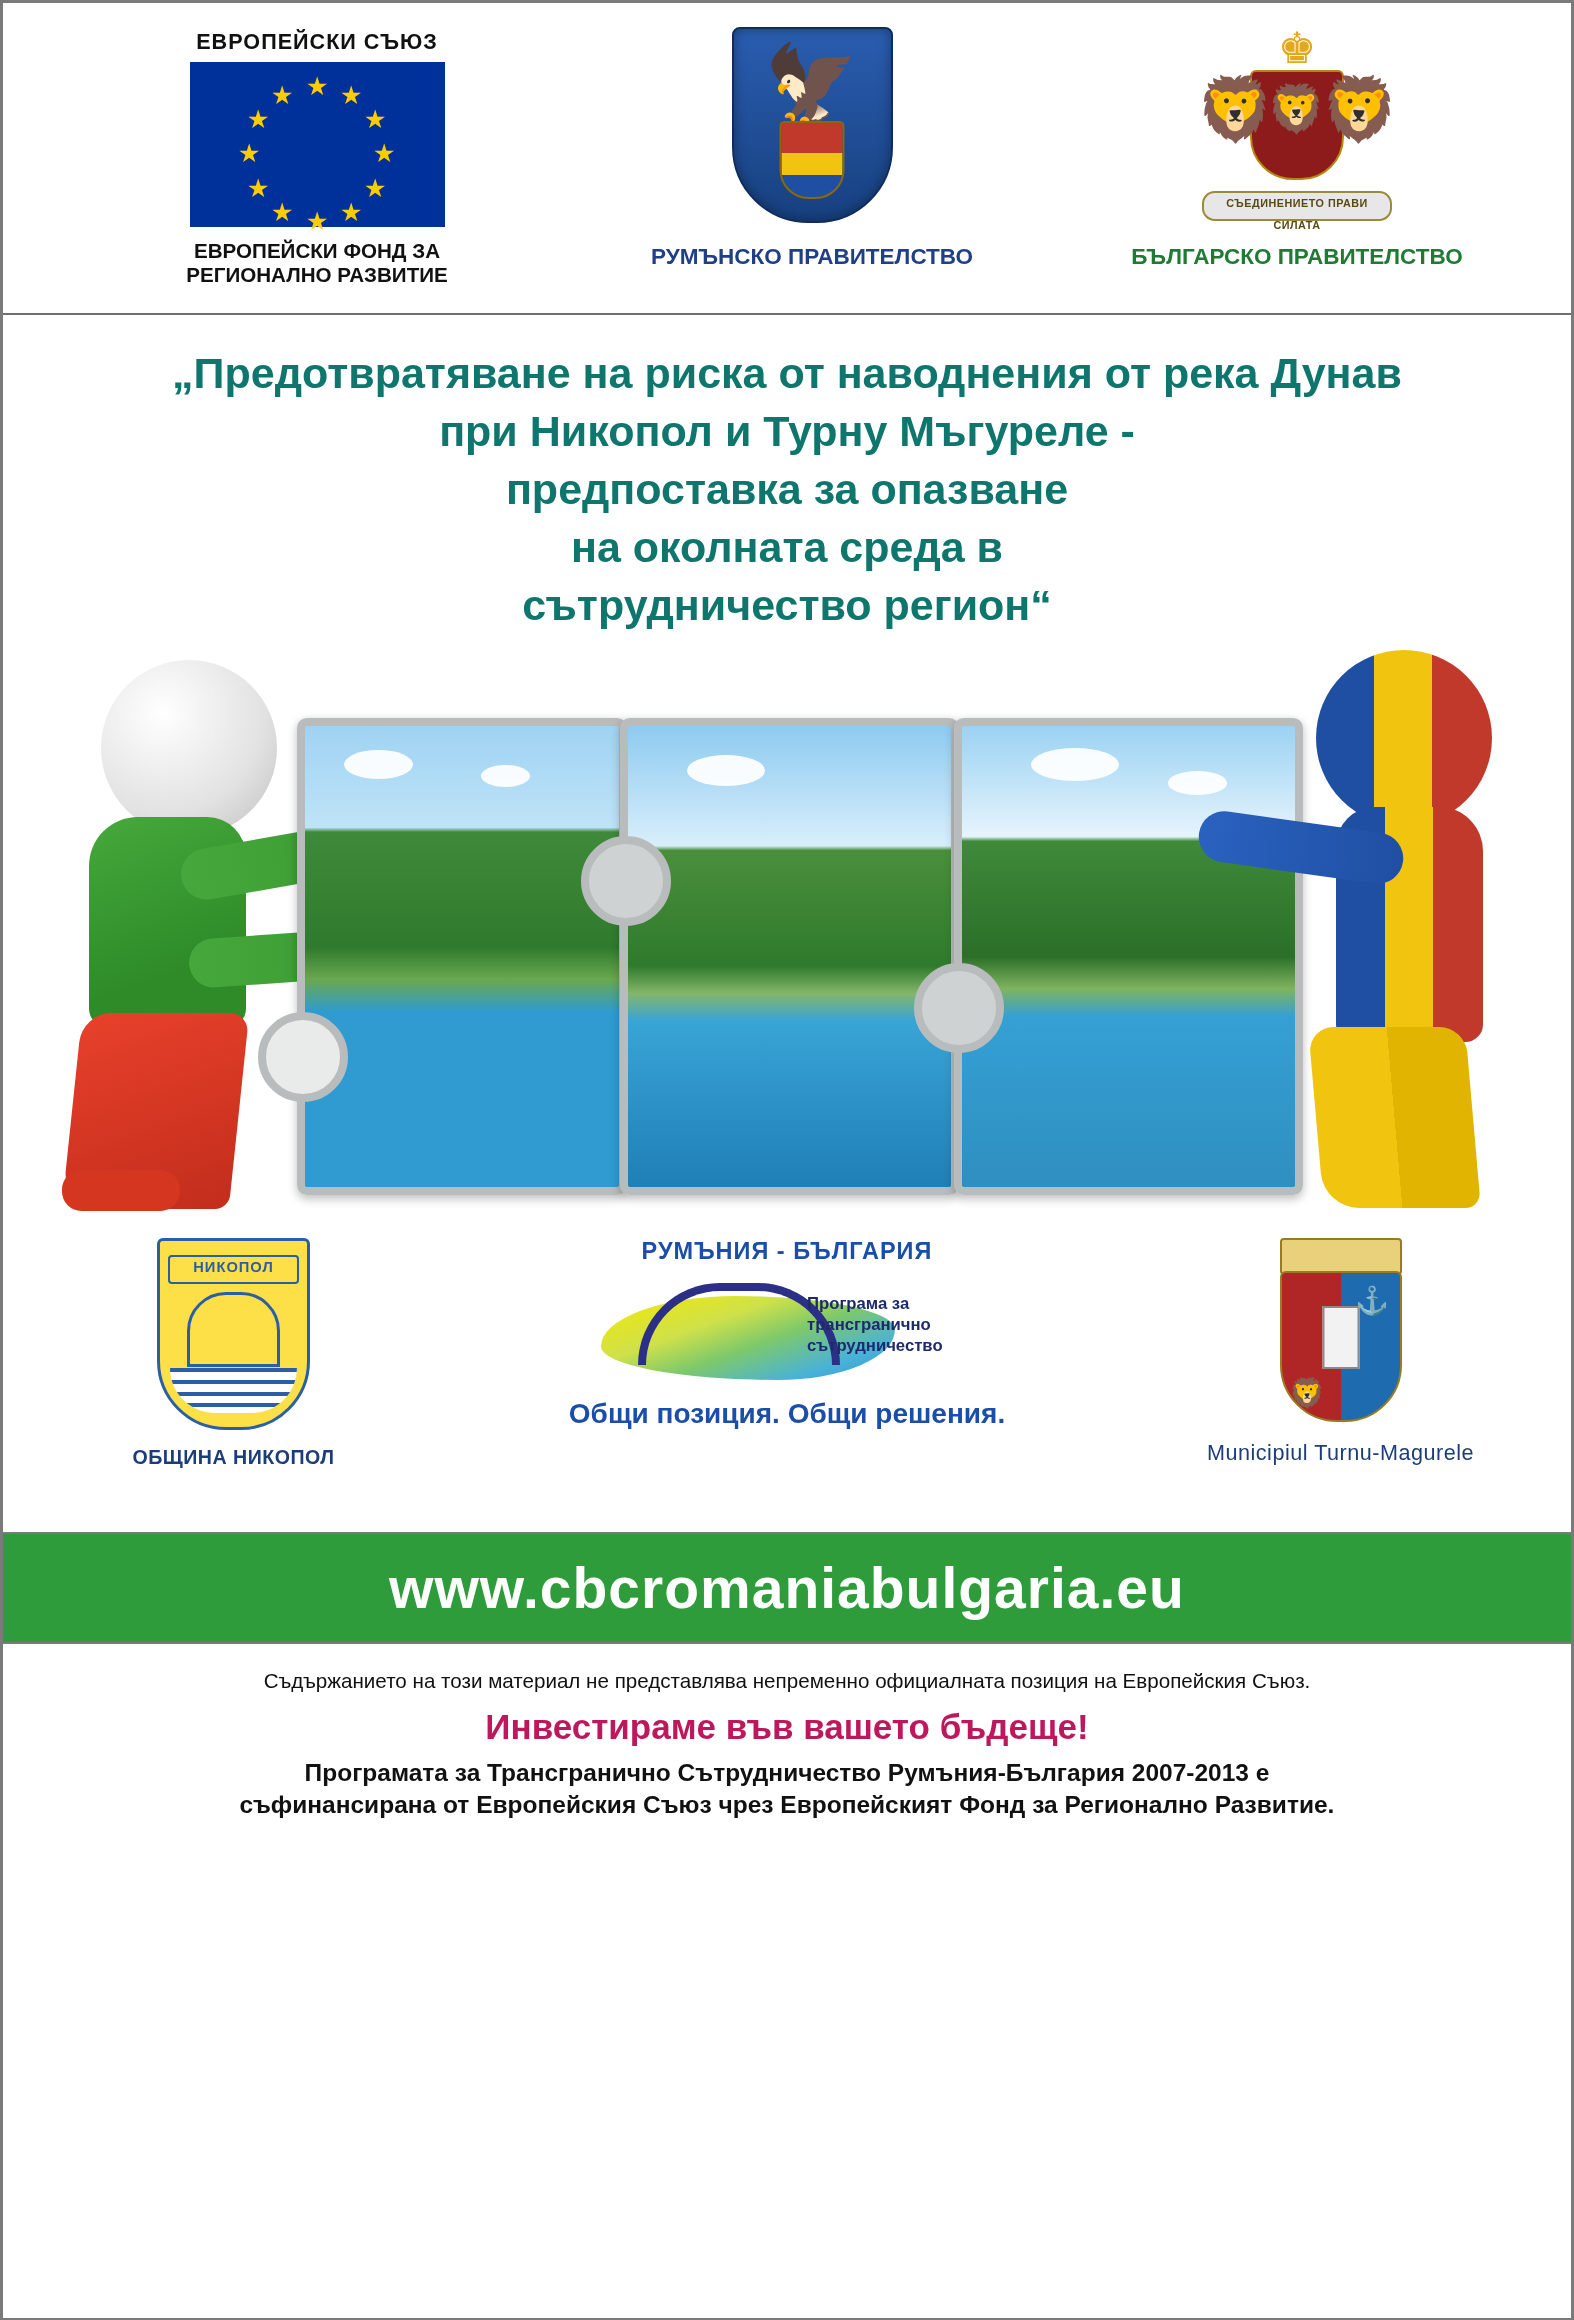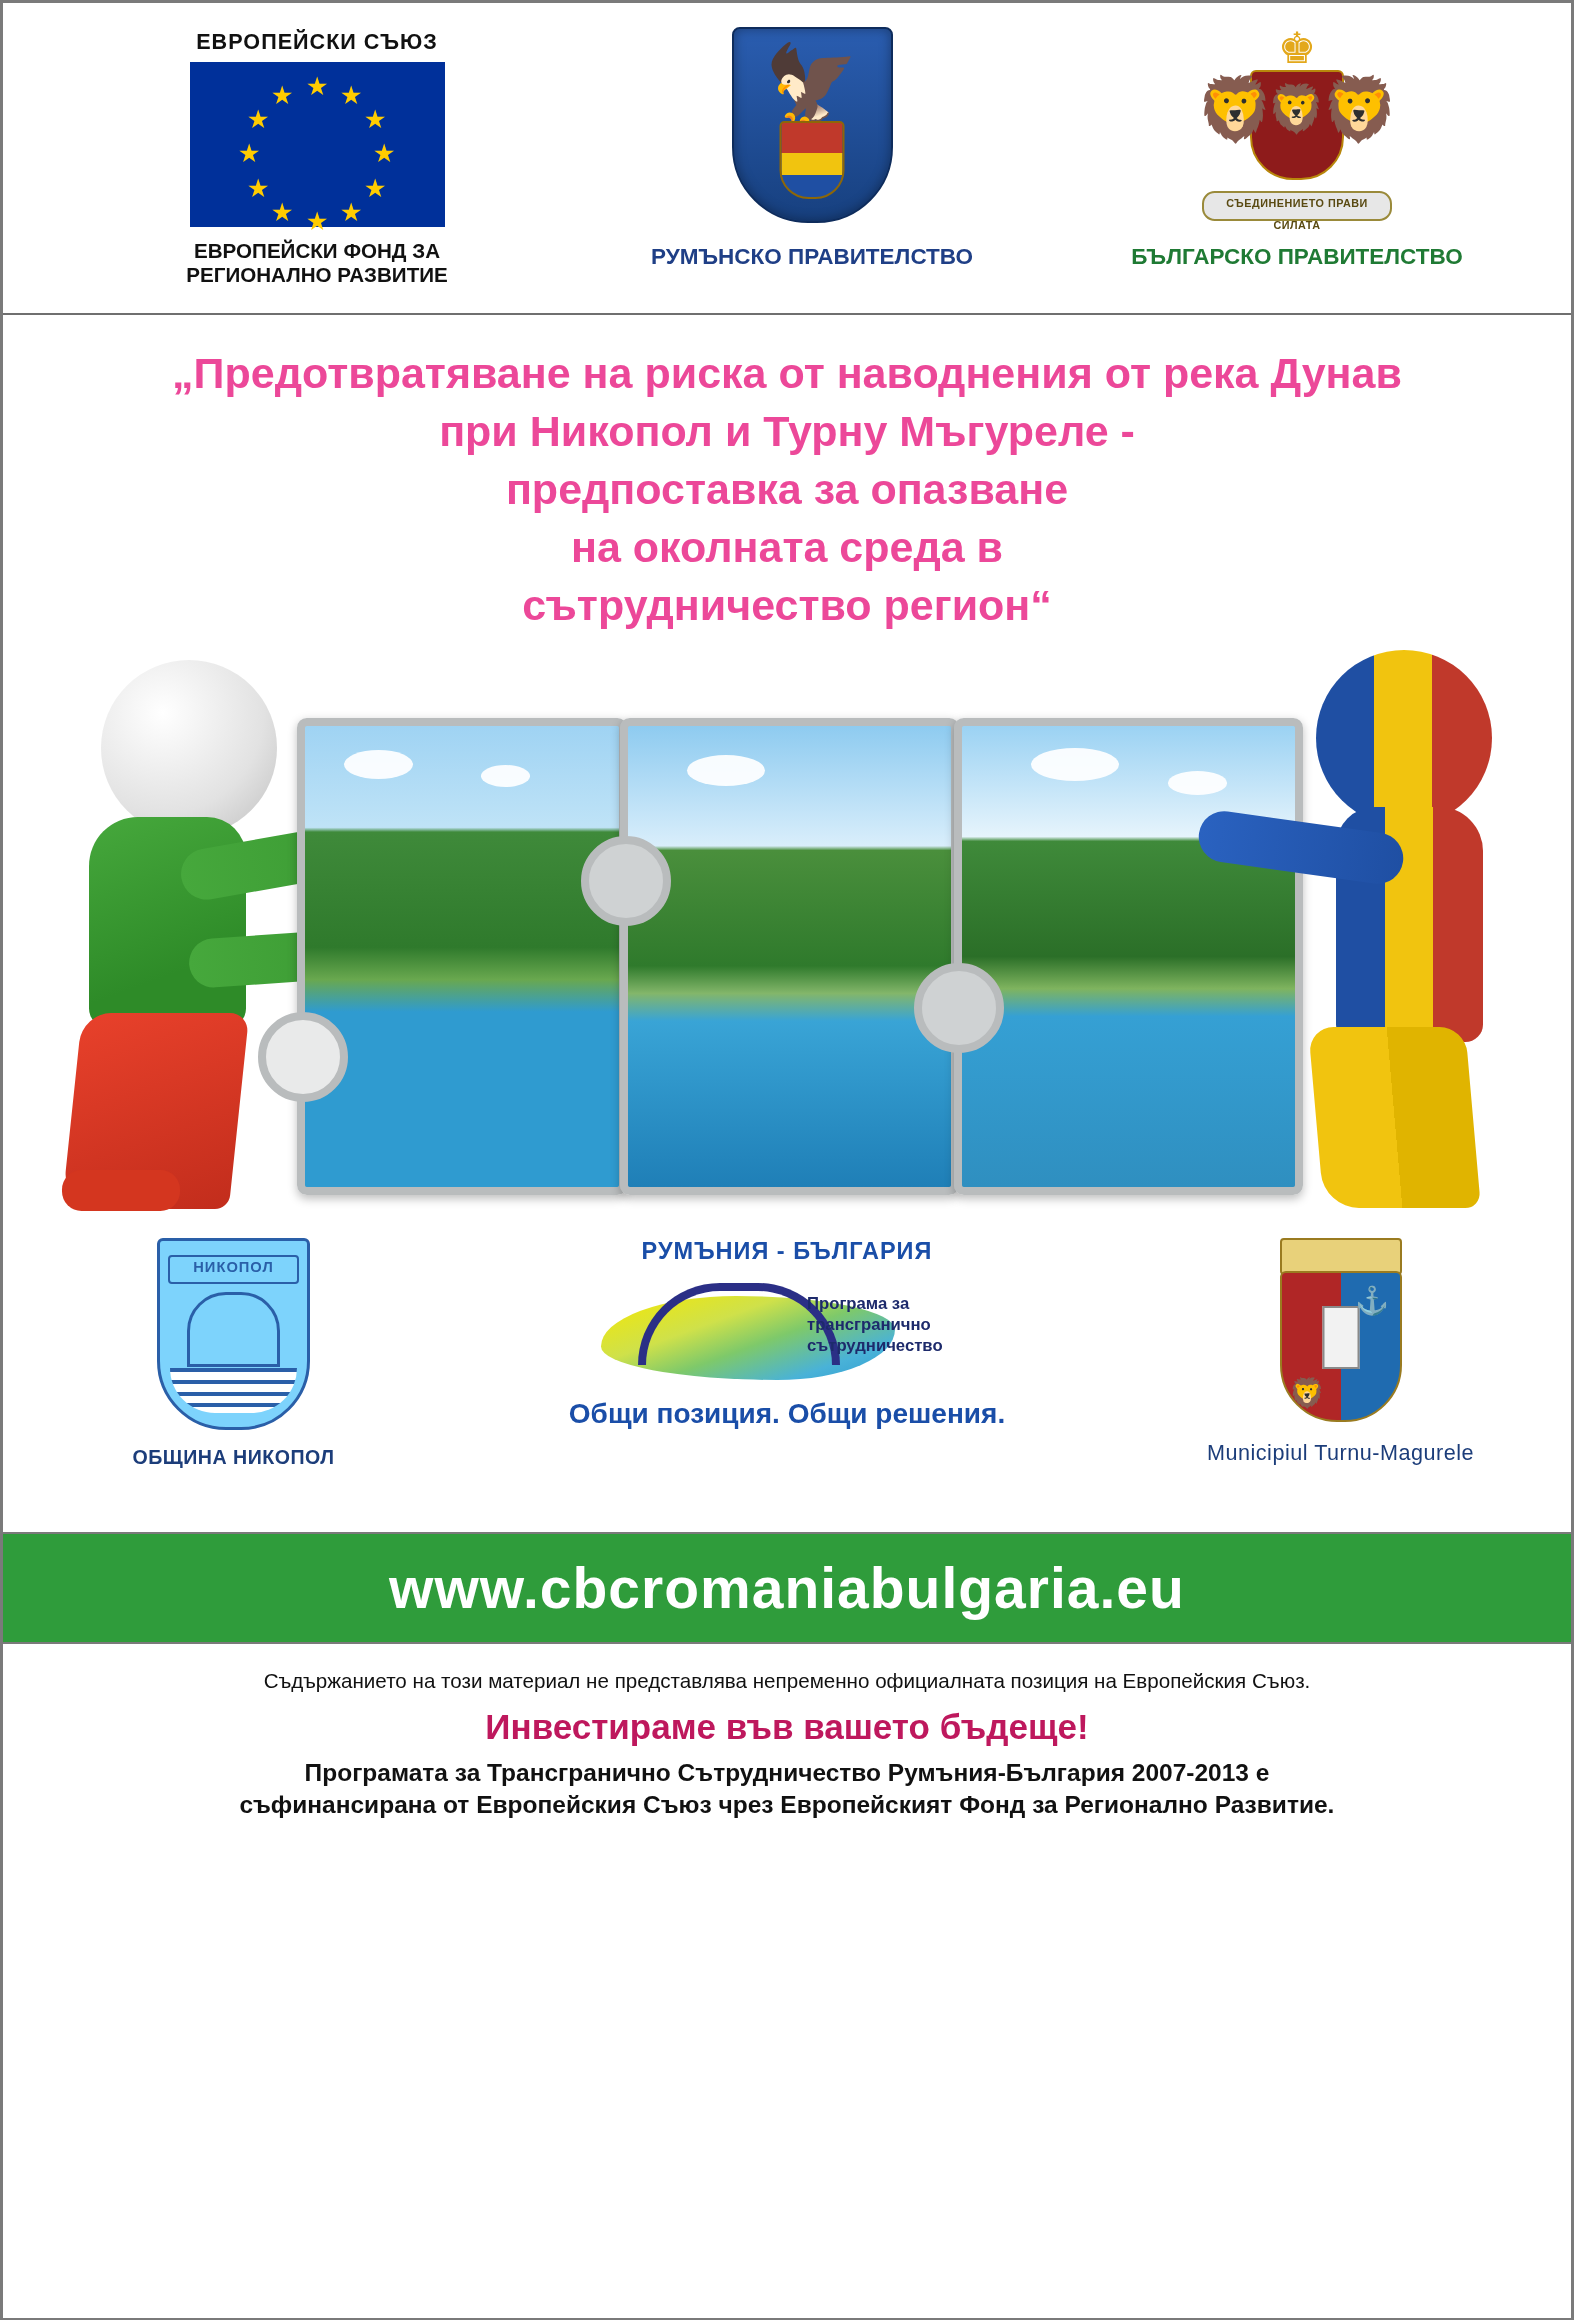--- a/index.html
+++ b/index.html
@@ -114,21 +114,21 @@
   .project-bar .txt{
     font-size:39px;font-weight:bold;color:#1f7a34;letter-spacing:0.5px;
   }
 
   
   .title{
     padding:29px 59px 0 59px;
     text-align:center;
   }
   .title .line{
-    font-size:43px;font-weight:bold;color:#ec4899;line-height:1.35;
+    font-size:43px;font-weight:bold;color:#0f766e;line-height:1.35;
   }
 
   
   .illus{
     position:relative;
     height:588px;margin-top:5.9px;
   }
   
   .man-green{position:absolute;left:59px;top:19.6px;width:323px;height:549px;}
   .man-green .head{
@@ -213,21 +213,21 @@
 
   
   .partners{
     position:relative;height:294px;margin-top:9.8px;
     display:flex;align-items:flex-start;justify-content:space-between;
     padding:0 69px;box-sizing:border-box;
   }
   .partner{ text-align:center;width:323px;}
   .nikopol-shield{
     width:147px;height:186px;margin:0 auto;
-    border:3.9px solid #2a5fa8;border-radius:5.9px 5.9px 69px 69px;background:#7dd3fc;
+    border:3.9px solid #2a5fa8;border-radius:5.9px 5.9px 69px 69px;background:#fde047;
     position:relative;
   }
   .nikopol-shield .band{
     position:absolute;left:7.8px;right:7.8px;top:13.7px;height:25.5px;
     border:2.9px solid #2a5fa8;border-radius:3.9px;color:#2a5fa8;
     font-size:14.7px;font-weight:bold;line-height:21.6px;letter-spacing:1px;
   }
   .nikopol-shield .arch{
     position:absolute;left:27.4px;right:27.4px;top:51px;height:69px;
     border:3.9px solid #2a5fa8;border-radius:39px 39px 0 0;

